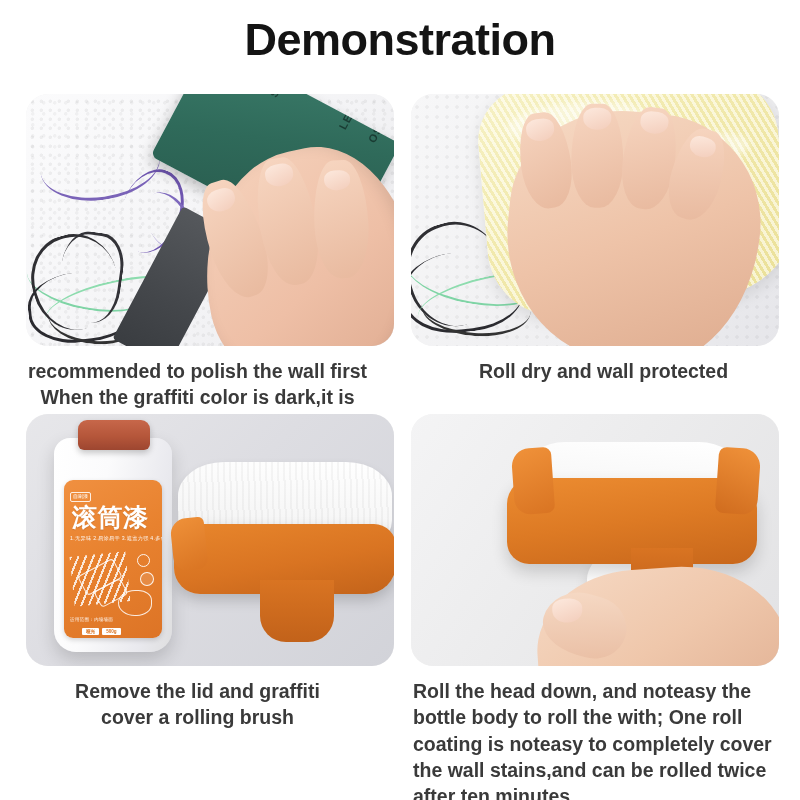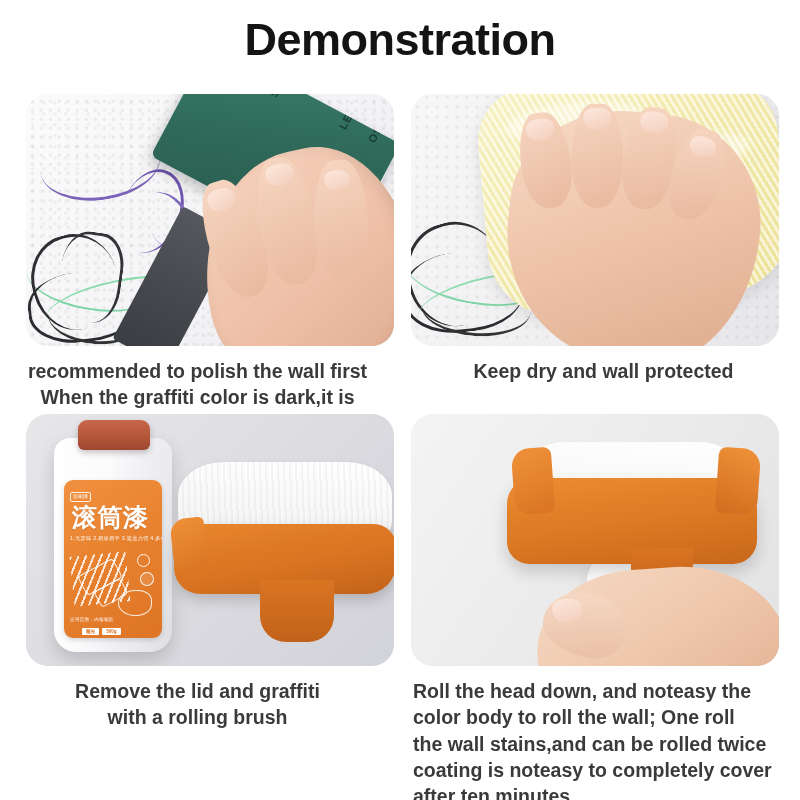--- a/index.html
+++ b/index.html
@@ -435,21 +435,21 @@
           </div>
           <div class="finger" style="left:108px; top:-6px; width:52px; height:102px; transform:rotate(2deg);">
             <div class="nail" style="left:12px; top:4px; width:28px; height:22px;"></div>
           </div>
           <div class="finger" style="left:158px; top:10px; width:50px; height:92px; transform:rotate(10deg);">
             <div class="nail" style="left:10px; top:8px; width:26px; height:20px;"></div>
           </div>
         </div>
       </div>
       <div class="caption center">
-        <div>Keep dry and wall protected</div>
+        <div>Roll dry and wall protected</div>
       </div>
     </div>
 
     <div class="cell left">
       <div class="photo">
         <div class="bg3"></div>
 
         <div class="bottle"></div>
         <div class="bottle-cap"></div>
 
@@ -474,21 +474,21 @@
 
         <div class="roller3">
           <div class="sleeve"></div>
           <div class="holder"></div>
           <div class="lip"></div>
           <div class="stem"></div>
         </div>
       </div>
       <div class="caption center">
         <div>Remove the lid and graffiti</div>
-        <div>with a rolling brush</div>
+        <div>cover a rolling brush</div>
       </div>
     </div>
 
     <div class="cell right">
       <div class="photo">
         <div class="bg4"></div>
 
         <div class="bottle4"></div>
 
         <div class="roller4">
@@ -499,21 +499,21 @@
           <div class="stem"></div>
         </div>
 
         <div class="hand4"></div>
         <div class="thumb4">
           <div class="nail" style="left:6px; top:10px; width:30px; height:24px; transform:rotate(-18deg);"></div>
         </div>
       </div>
       <div class="caption left">
         <div>Roll the head down, and noteasy the</div>
-        <div>color body to roll the wall; One roll</div>
+        <div>bottle body to roll the with; One roll</div>
+        <div>coating is noteasy to completely cover</div>
         <div>the wall stains,and can be rolled twice</div>
-        <div>coating is noteasy to completely cover</div>
         <div>after ten minutes</div>
       </div>
     </div>
 
   </div>
 </div>
 
 </body></html>

